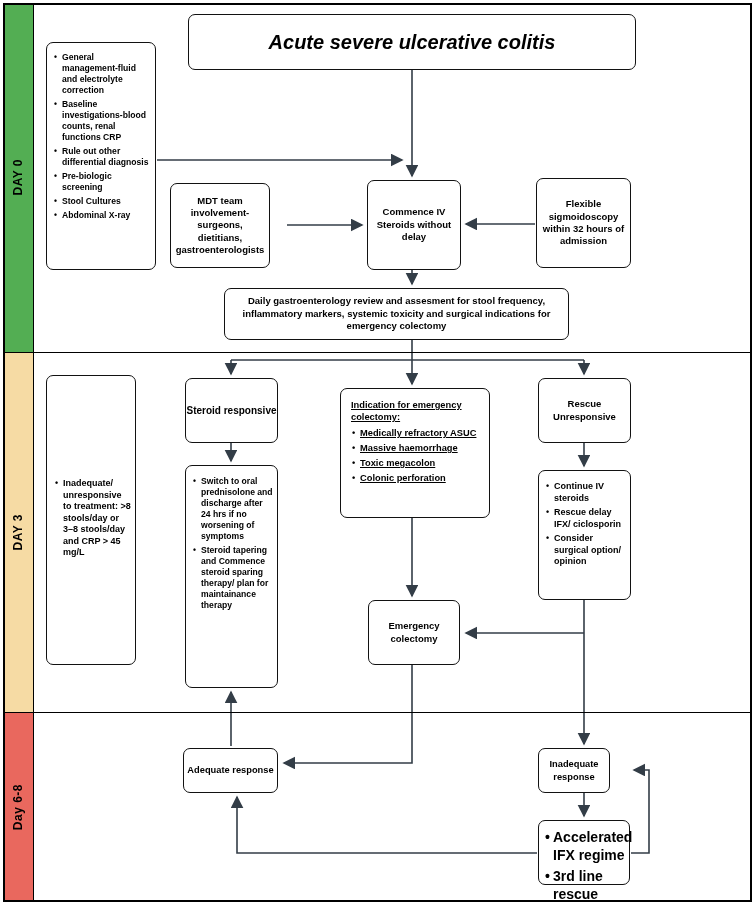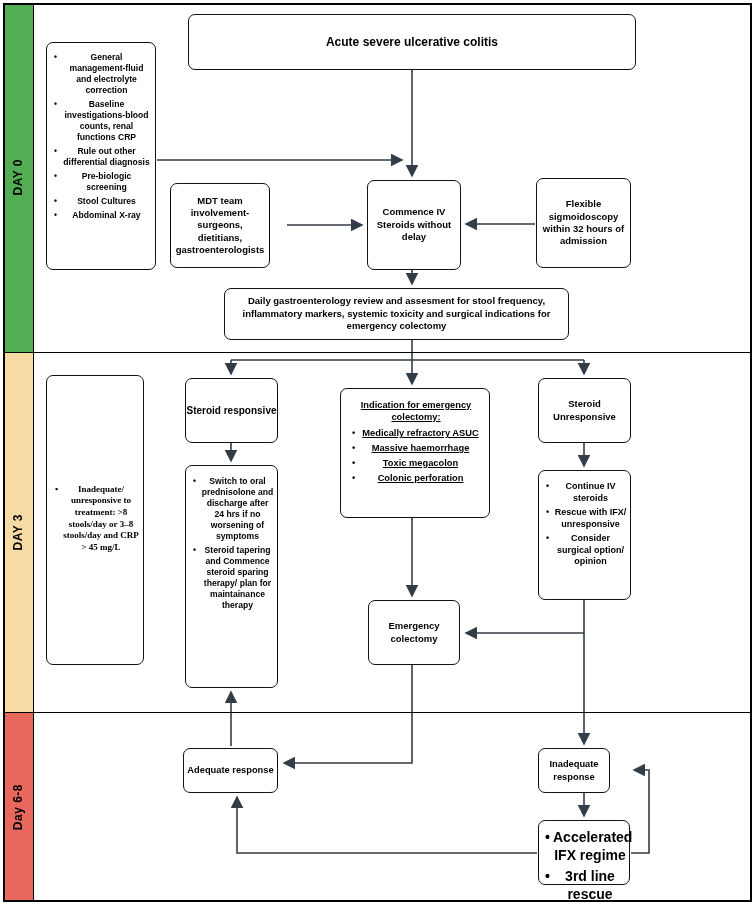--- a/index.html
+++ b/index.html
@@ -5,35 +5,35 @@
   * { margin:0; padding:0; box-sizing:border-box; }
   html,body { background:#ffffff; }
   body { font-family:"Liberation Sans", sans-serif; color:#000; }
   .canvas { position:relative; width:755px; height:905px; background:#fff; overflow:hidden; }
   .frame { position:absolute; left:3px; top:3px; width:749px; height:899px; border:2px solid #000; pointer-events:none; }
   .divider { position:absolute; left:3px; width:749px; height:0; border-top:1.5px solid #000; }
   .band { position:absolute; left:3px; width:31px; border-right:1.5px solid #000;
           display:flex; align-items:center; justify-content:center; }
   .band span { writing-mode:vertical-rl; transform:rotate(180deg); font-weight:bold;
                font-size:12px; letter-spacing:0.5px; white-space:nowrap; }
-  .node { position:absolute; background:#fff; border:1.6px solid #121212; border-radius:7px; font-weight:bold;text-align:center; }
+  .node { position:absolute; background:#fff; border:1.6px solid #121212; border-radius:7px; font-weight:bold; }
   .center { display:flex; align-items:center; justify-content:center; text-align:center; }
   .node ul { list-style:none; }
   .node li { position:relative; padding-left:9px; margin-bottom:3px; line-height:1.28; }
   .node li::before { content:"\2022"; position:absolute; left:1px; }
   svg.arrows { position:absolute; left:0; top:0; }
 
-  .title-box { left:188px; top:14px; width:448px; height:56px; font-size:12px; }
+  .title-box { left:188px; top:14px; width:448px; height:56px; font-size:20px;font-style:italic; }
   .day0-box { left:46px; top:42px; width:110px; height:228px; font-size:8.6px; padding:9px 4px 6px 6px; }
   .mdt-box { left:170px; top:183px; width:100px; height:85px; font-size:9.5px; padding:4px 24px; line-height:1.3; }
   .commence-box { left:367px; top:180px; width:94px; height:90px; font-size:9.5px; padding:4px 6px; line-height:1.3; }
   .sigmoid-box { left:536px; top:178px; width:95px; height:90px; font-size:9.5px; padding:4px 5px; line-height:1.3; }
   .daily-box { left:224px; top:288px; width:345px; height:52px; font-size:9.5px; padding:4px 14px; line-height:1.3; }
-  .criteria-box { left:46px; top:375px; width:98px; height:290px; font-size:9px;
-                  display:flex; flex-direction:column; justify-content:center; padding:6px 4px 6px 7px;font-family:Liberation Serif, serif; }
+  .criteria-box { left:46px; top:375px; width:90px; height:290px; font-size:9px;
+                  display:flex; flex-direction:column; justify-content:center; padding:6px 4px 6px 7px; }
   .steroid-resp-box { left:185px; top:378px; width:93px; height:65px; font-size:10px; line-height:1.35; }
   .indication-box { left:340px; top:388px; width:150px; height:130px; font-size:9.3px; padding:10px 8px 8px 10px;text-decoration:underline; }
   .indication-box .ind-title { line-height:1.3; margin-bottom:5px; }
   .steroid-unresp-box { left:538px; top:378px; width:93px; height:65px; font-size:9.5px; line-height:1.35; }
   .oral-box { left:185px; top:465px; width:93px; height:223px; font-size:8.6px; padding:10px 3px 6px 6px; }
   .continueiv-box { left:538px; top:470px; width:93px; height:130px; font-size:9px; padding:10px 3px 6px 6px; }
   .emergency-box { left:368px; top:600px; width:92px; height:65px; font-size:9.5px; line-height:1.35; }
   .adequate-box { left:183px; top:748px; width:95px; height:45px; font-size:9.3px; line-height:1.35; }
   .inadequate-box { left:538px; top:748px; width:72px; height:45px; font-size:9.3px; line-height:1.35; }
   .rescue-box { left:538px; top:820px; width:92px; height:65px; font-size:14px; padding:8px 2px 5px 5px; }
@@ -118,33 +118,33 @@
   <div class="node indication-box">
     <div class="ind-title">Indication for emergency colectomy:</div>
     <ul>
       <li>Medically refractory ASUC</li>
       <li>Massive haemorrhage</li>
       <li>Toxic megacolon</li>
       <li>Colonic perforation</li>
     </ul>
   </div>
 
-  <div class="node center steroid-unresp-box">Steroid Unresponsive</div>
+  <div class="node center steroid-unresp-box">Rescue Unresponsive</div>
 
   <div class="node oral-box">
     <ul>
       <li>Switch to oral prednisolone and discharge after 24 hrs if no worsening of symptoms</li>
       <li>Steroid tapering and Commence steroid sparing therapy/ plan for maintainance therapy</li>
     </ul>
   </div>
 
   <div class="node continueiv-box">
     <ul>
       <li>Continue IV steroids</li>
-      <li>Rescue with IFX/ unresponsive</li>
+      <li>Rescue delay IFX/ ciclosporin</li>
       <li>Consider surgical option/ opinion</li>
     </ul>
   </div>
 
   <div class="node center emergency-box">Emergency colectomy</div>
 
   <div class="node center adequate-box">Adequate response</div>
 
   <div class="node center inadequate-box">Inadequate response</div>
 

